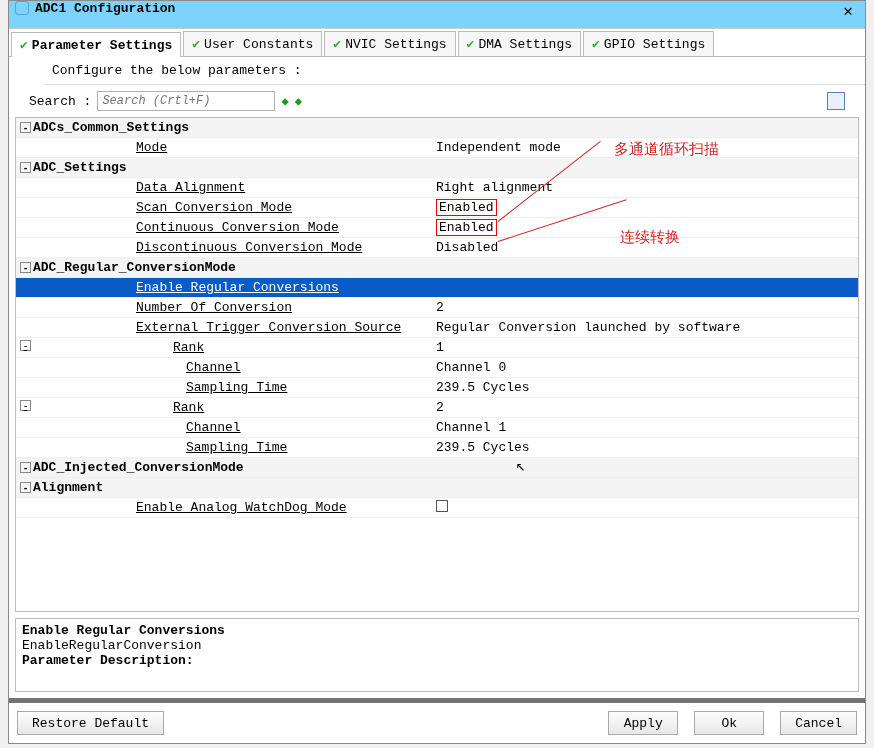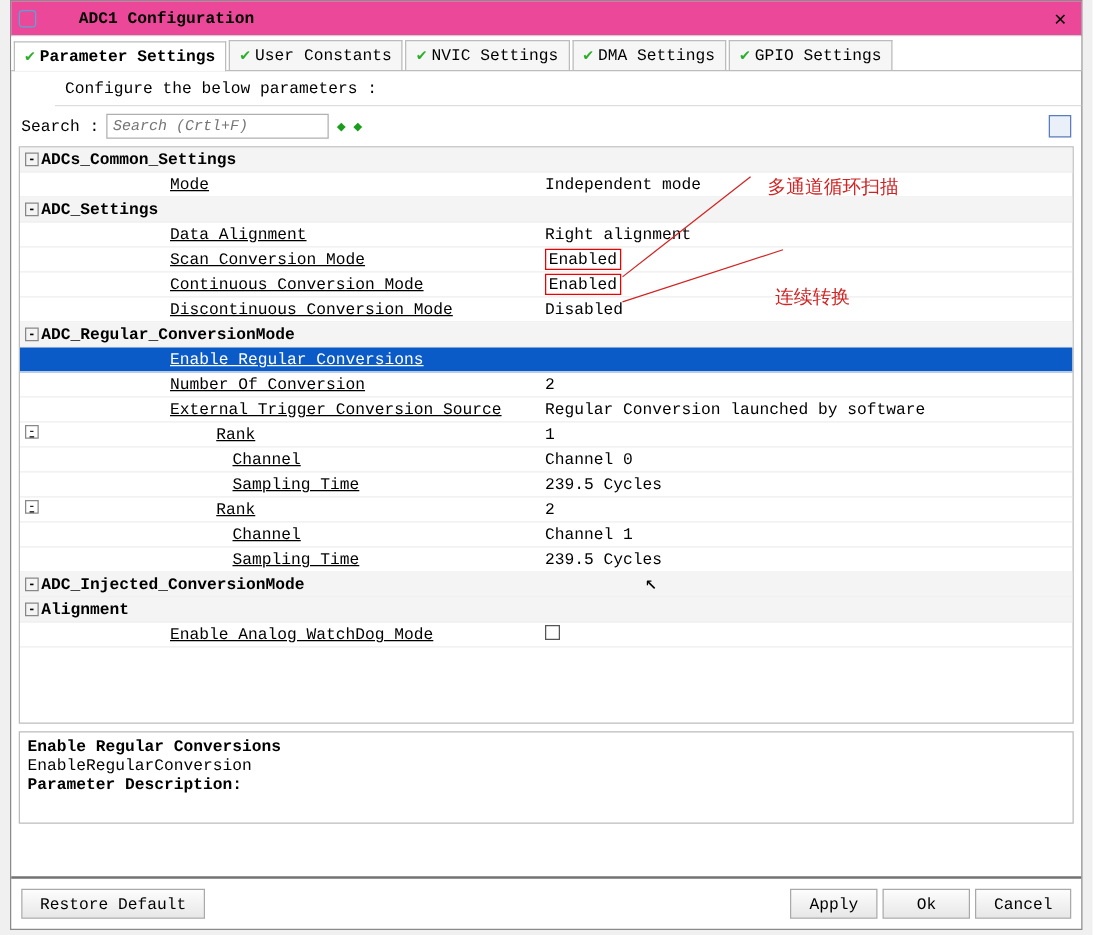--- a/index.html
+++ b/index.html
@@ -17,26 +17,25 @@
   left: 8px; top: 0;
   width: 858px;
   height: 744px;
   background: #fff;
   border: 1px solid #8a8a8a;
   display: flex;
   flex-direction: column;
 }
 .titlebar {
   height: 28px;
-  background: #ec4899;
+  background: #7dd3fc;
   border-bottom: 1px solid #ccc;
   display: flex;
-  align-items: center;
+  align-items: flex-start;
   padding: 0 6px;
-  gap: 28px;
 }
 .titlebar .icon { width: 14px; height: 14px; border: 1px solid #5aa3d8; border-radius: 3px; margin-right: 6px; }
 .titlebar .title { flex: 1; font-weight: bold; }
 .titlebar .close { font-size: 16px; cursor: pointer; padding: 0 6px; }
 
 .tabs {
   height: 28px;
   display: flex;
   align-items: flex-end;
   border-bottom: 1px solid #bcbcbc;
@@ -54,21 +53,21 @@
   gap: 4px;
   cursor: pointer;
 }
 .tab.active { background: #fff; font-weight: bold; position: relative; top: 1px; }
 .check { color: #2bb02b; font-weight: bold; }
 
 .subtitle { padding: 6px 8px; border-bottom: 1px solid #ddd; margin-left: 35px; }
 
 .search-row {
   display: flex; align-items: center; gap: 6px;
-  padding: 6px 8px;
+  padding: 6px 20px;
 }
 .search-row input {
   width: 178px; height: 20px;
   font-family: inherit; font-size: 12px;
   font-style: italic; color: #999;
   padding: 0 4px;
   border: 1px solid #b0b0b0;
 }
 .arrow { font-size: 12px; cursor: pointer; }
 .arrow.green { color: #1a9e1a; }
@@ -108,23 +107,22 @@
   height: 74px;
   padding: 4px 6px;
   overflow-y: scroll;
   background: #fff;
 }
 .desc .b { font-weight: bold; }
 
 .footer {
   display: flex;
   padding: 8px;
-  gap: 4px;
-  border-top: 2px solid #737373;
-  margin-top: 36px;
+  gap: 16px;
+  border-top: 5px solid #737373;
 }
 .footer .gap { flex: 1; }
 .btn {
   min-width: 70px;
   height: 24px;
   padding: 0 14px;
   border: 1px solid #a9a9a9;
   background: linear-gradient(#fdfdfd, #e7e7e7);
   cursor: pointer;
   font-family: inherit;

